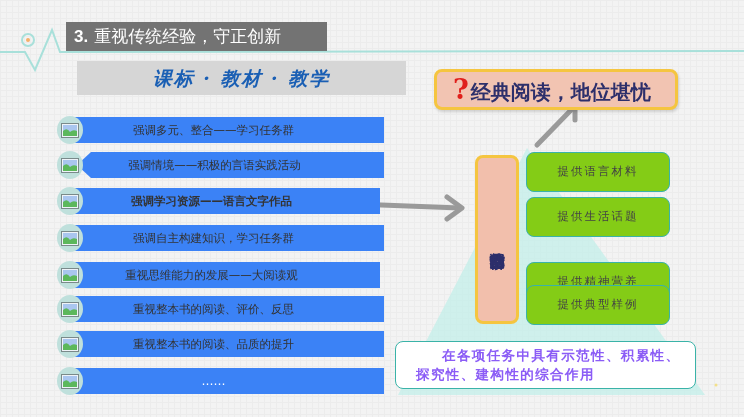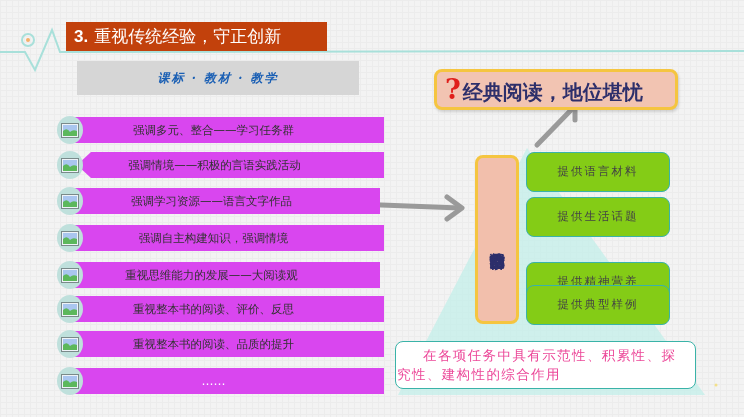--- a/index.html
+++ b/index.html
@@ -9,57 +9,57 @@
       background-image:
         linear-gradient(#ececec 1px, transparent 1px),
         linear-gradient(90deg, #ececec 1px, transparent 1px);
       background-size:6px 6px;
       font-family:"DejaVu Sans", sans-serif;
     }
     .abs { position:absolute; }
     svg.bg { position:absolute; left:0; top:0; }
     .title-bar {
       left:66px; top:22px; width:261px; height:29px;
-      background:#c2410c; color:#fff;
+      background:#737373; color:#fff;
       font-family:"Liberation Sans", sans-serif;
       font-size:17px; line-height:29px; padding-left:8px; box-sizing:border-box;
     }
     .title-bar .num { font-weight:bold; margin-right:6px; }
     .subtitle-bar {
-      left:77px; top:61px; width:282px; height:34px;
+      left:77px; top:61px; width:329px; height:34px;
       background:#d6d6d6; color:#1a5fb4;
       font-family:"DejaVu Serif", serif; font-weight:bold; font-style:italic;
-      font-size:12px; line-height:34px; text-align:center; letter-spacing:2px;
+      font-size:19px; line-height:34px; text-align:center; letter-spacing:2px;
     }
     .row {
       left:57px; width:327px; height:26px;
     }
     .row .bar {
       position:absolute; left:18px; right:0; top:0; bottom:0;
-      background:#d946ef;
+      background:#3b82f6;
       font-family:"DejaVu Sans", sans-serif; font-size:11.5px; color:#333;
       line-height:26px; text-align:center; padding-right:32px; box-sizing:border-box;
     }
     .row .bar.notch {
       clip-path: polygon(14px 0, 100% 0, 100% 100%, 14px 100%, 0 50%);
       left:20px;
     }
     .row .icon-circle {
       position:absolute; left:0; top:-1px; width:26px; height:28px;
       border-radius:50%; background:#bfe0dc;
       display:flex; align-items:center; justify-content:center;
       z-index:2;
     }
     .row .icon-circle svg { display:block; }
     .row .dots { color:#fff; font-size:12px; }
     .q-box {
       left:434px; top:69px; width:244px; height:41px; box-sizing:border-box;
       background:#f2c4b2; border:3px solid #f5c540; border-radius:8px;
       font-family:"DejaVu Serif", serif; font-weight:bold; font-size:20px;
-      color:#2d2f6b; line-height:35px; padding-left:8px;
+      color:#2d2f6b; line-height:35px; padding-left:16px;
       box-shadow:1px 2px 3px rgba(0,0,0,0.15);
     }
     .q-box .qmark { color:#e0201b; font-size:27px; margin-right:2px; }
     .func-box {
       left:475px; top:155px; width:44px; height:169px; box-sizing:border-box;
       background:#f2bfac; border:3px solid #f5c540; border-radius:8px;
       color:#2d2f6b; font-family:"DejaVu Sans", sans-serif; font-weight:bold;
       font-size:15px; line-height:18.5px; text-align:center;
       writing-mode:vertical-rl; text-orientation:upright; letter-spacing:0px;
       display:flex; align-items:center; justify-content:center;
@@ -67,22 +67,22 @@
     }
     .provide {
       left:526px; width:144px; height:40px; box-sizing:border-box;
       background:#84cc16; border:1.5px solid #3ab3a8; border-radius:8px;
       font-family:"DejaVu Serif", serif; font-size:11.5px; color:#444;
       text-align:center; line-height:37px; letter-spacing:2px;
     }
     .summary {
       left:395px; top:341px; width:301px; height:48px; box-sizing:border-box;
       background:#fff; border:1.5px solid #3ab3a8; border-radius:8px;
-      font-family:"DejaVu Serif", serif; font-size:13.5px; color:#ec4899;
-      line-height:19px; padding:4px 6px 0 1px; letter-spacing:1.4px;
+      font-family:"DejaVu Serif", serif; font-size:13.5px; color:#8b5cf6;
+      line-height:19px; padding:4px 6px 0 20px; letter-spacing:1.4px;font-weight:bold;
     }
     .summary .indent { display:inline-block; width:26px; }
   </style>
 </head>
 <body>
 
 <svg class="bg" width="744" height="417">
 
   <polyline points="0,52 25,52 35,70 52,30 60,52 744,51" fill="none" stroke="#a8e0da" stroke-width="2"></polyline>
   <circle cx="28" cy="40" r="6" fill="none" stroke="#a8e0da" stroke-width="2"></circle>
@@ -132,32 +132,32 @@
 </div>
 
 <div class="abs row" style="top:188px;">
   <div class="icon-circle">
     <svg width="18" height="15">
         <rect x="0.5" y="0.5" width="17" height="14" fill="#eef3f8" stroke="#7a8a8a"></rect>
         <rect x="2" y="2" width="14" height="11" fill="#a9c6ef"></rect>
         <path d="M2 13 L2 8 Q6 4 9 9 Q12 6 16 8 L16 13 Z" fill="#5cb85c"></path>
       </svg>
   </div>
-  <div class="bar" style="right:4px;">强调学习资源——语言文字作品</div>
+  <div class="bar" style="right:4px;font-weight:bold;">强调学习资源——语言文字作品</div>
 </div>
 
 <div class="abs row" style="top:225px;">
   <div class="icon-circle">
     <svg width="18" height="15">
         <rect x="0.5" y="0.5" width="17" height="14" fill="#eef3f8" stroke="#7a8a8a"></rect>
         <rect x="2" y="2" width="14" height="11" fill="#a9c6ef"></rect>
         <path d="M2 13 L2 8 Q6 4 9 9 Q12 6 16 8 L16 13 Z" fill="#5cb85c"></path>
       </svg>
   </div>
-  <div class="bar">强调自主构建知识，强调情境</div>
+  <div class="bar">强调自主构建知识，学习任务群</div>
 </div>
 
 <div class="abs row" style="top:262px;">
   <div class="icon-circle">
     <svg width="18" height="15">
         <rect x="0.5" y="0.5" width="17" height="14" fill="#eef3f8" stroke="#7a8a8a"></rect>
         <rect x="2" y="2" width="14" height="11" fill="#a9c6ef"></rect>
         <path d="M2 13 L2 8 Q6 4 9 9 Q12 6 16 8 L16 13 Z" fill="#5cb85c"></path>
       </svg>
   </div>

